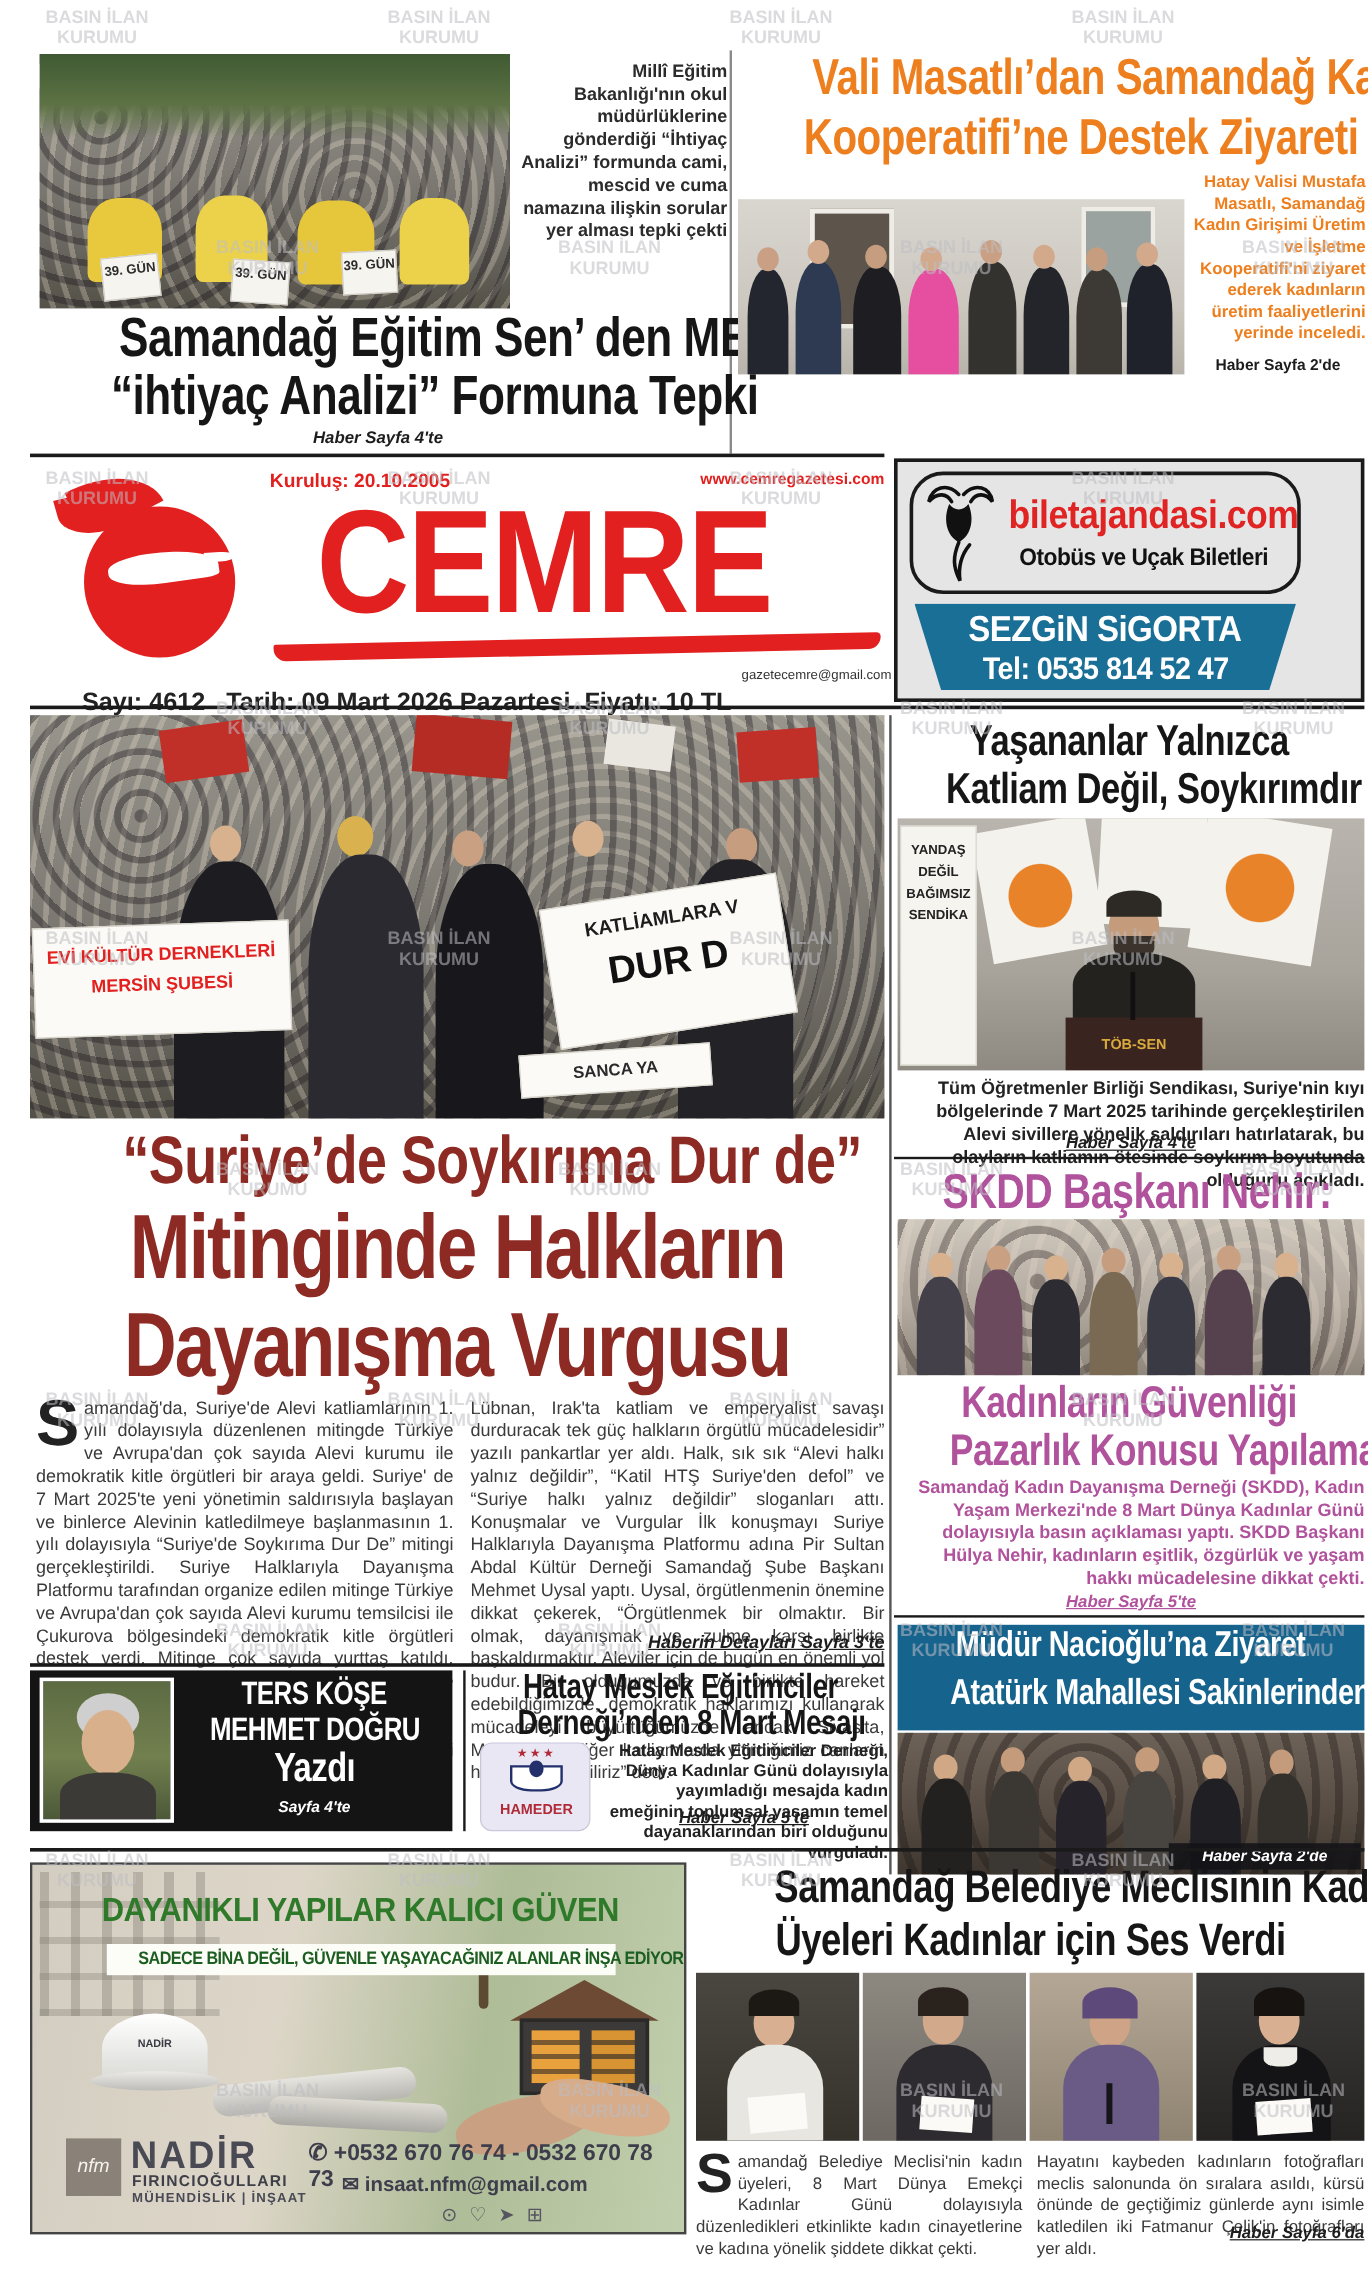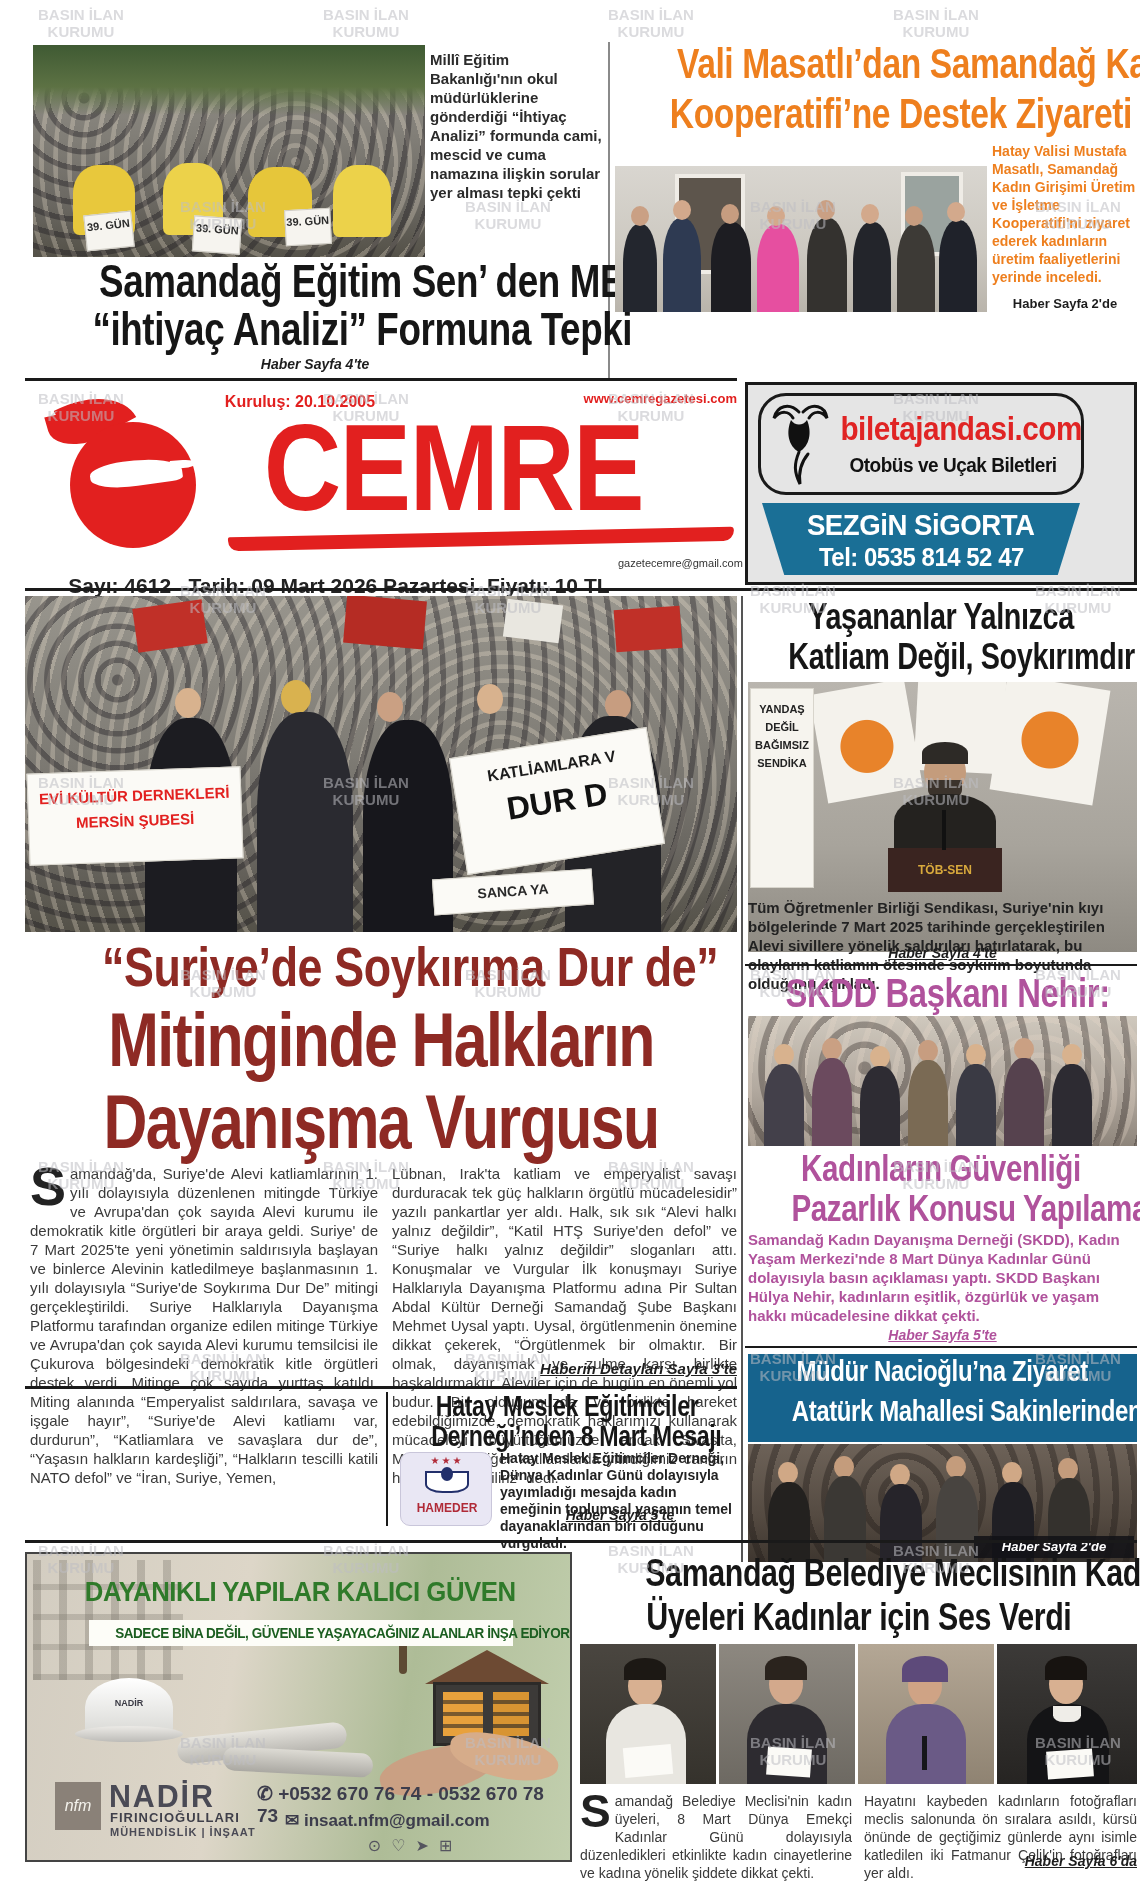--- a/index.html
+++ b/index.html
@@ -12,21 +12,21 @@
   .cond{display:inline-block;transform:scaleX(.8);transform-origin:center top;white-space:nowrap;font-weight:bold;letter-spacing:-.5px}
   .hl{color:#161616}
   .hlwrap{text-align:center}
   .orange{color:#ee7f1e}
   .red{color:#e2201f}
   .dred{color:#8e2a24}
   .mag{color:#b0529c}
   .green{color:#2f7a2a}
   .body-txt{font-size:15px;line-height:19px;color:#3a3a3a;text-align:justify}
   .dropcap{float:left;font-size:54px;line-height:44px;font-weight:bold;color:#222;padding-right:4px}
-  .sum{font-weight:bold;text-align:left}
+  .sum{font-weight:bold;text-align:right}
   .hr{background:#1a1a1a}
   .vline{background:#8a8a8a}
   .wm{position:absolute;z-index:40;pointer-events:none;color:rgba(190,190,195,.55);font-weight:bold;font-size:15px;line-height:17px;text-align:center;white-space:pre-line}
   .ph{overflow:hidden}
   .crowdtex{background:
     repeating-radial-gradient(circle at 13% 25%, rgba(25,22,28,.38) 0 5px, rgba(0,0,0,0) 6px 17px),
     repeating-radial-gradient(circle at 67% 55%, rgba(242,230,210,.28) 0 4px, rgba(0,0,0,0) 5px 14px),
     linear-gradient(180deg,#98958d 0%,#807d76 45%,#6a6761 75%,#545148 100%)}
   .indoor{background:
     repeating-radial-gradient(circle at 30% 40%, rgba(40,32,30,.35) 0 6px, rgba(0,0,0,0) 7px 20px),
@@ -179,21 +179,21 @@
     </div>
   </div>
   <div class="abs vline" style="left:741px;top:596px;width:2px;height:966px;background:#555"></div>
 
   <div class="abs hlwrap" style="left:745px;top:596px;width:392px">
     <span class="cond hl" style="font-size:36px">Yaşananlar Yalnızca</span>
   </div>
   <div class="abs hlwrap" style="left:745px;top:636px;width:392px">
     <span class="cond hl" style="font-size:36px">Katliam Değil, Soykırımdır</span>
   </div>
-  <div class="abs ph" style="left:748px;top:682px;width:389px;height:270px;background:linear-gradient(180deg,#b9b5ae 0%,#a8a49c 60%,#8e8a82 100%)">
+  <div class="abs ph" style="left:748px;top:682px;width:389px;height:210px;background:linear-gradient(180deg,#b9b5ae 0%,#a8a49c 60%,#8e8a82 100%)">
     <div class="abs" style="left:70px;top:4px;width:96px;height:110px;background:radial-gradient(circle at 50% 55%, #e8832a 0 26px, #f4f2ec 27px);transform:rotate(-10deg)"></div>
     <div class="abs" style="left:250px;top:0;width:104px;height:116px;background:radial-gradient(circle at 50% 50%, #e8832a 0 28px, #f4f2ec 29px);transform:rotate(9deg)"></div>
     <div class="abs" style="left:168px;top:-6px;width:88px;height:96px;background:#f4f2ec;transform:rotate(3deg)"></div>
     <div class="abs ctr" style="left:2px;top:6px;width:64px;height:200px;background:#f6f4ee;border:1px solid #d8d5cc;padding-top:10px">
       <span class="b" style="font-size:11px;line-height:15px;color:#222;white-space:pre-line">YANDAŞ
 DEĞİL
 BAĞIMSIZ
 SENDİKA</span>
     </div>
     <div class="head" style="left:176px;top:66px;width:42px;height:48px;background:#c49c7c"></div>
@@ -284,20 +284,39 @@
   </div>
   <div class="abs body-txt" style="left:392px;top:1164px;width:345px;height:218px">
     <span>Lübnan, Irak'ta katliam ve emperyalist savaşı durduracak tek güç halkların örgütlü mücadelesidir” yazılı pankartlar yer aldı. Halk, sık sık “Alevi halkı yalnız değildir”, “Katil HTŞ Suriye'den defol” ve “Suriye halkı yalnız değildir” sloganları attı. Konuşmalar ve Vurgular İlk konuşmayı Suriye Halklarıyla Dayanışma Platformu adına Pir Sultan Abdal Kültür Derneği Samandağ Şube Başkanı Mehmet Uysal yaptı. Uysal, örgütlenmenin önemine dikkat çekerek, “Örgütlenmek bir olmaktır. Bir olmak, dayanışmak ve zulme karşı birlikte başkaldırmaktır. Aleviler için de bugün en önemli yol budur. Bir olduğumuzda ve birlikte hareket edebildiğimizde, demokratik haklarımızı kullanarak mücadeleyi büyüttüğümüzde ancak Sivas'ta, Maraş'ta ve diğer katliamlarda yitirdiğimiz canların hesabını sorabiliriz” dedi.</span>
   </div>
   <div class="abs" style="left:460px;top:1360px;width:277px;text-align:right">
     <span class="pageref" style="font-size:15px">Haberin Detayları Sayfa 3'te</span>
   </div>
 
   <div class="abs hr" style="left:25px;top:1386px;width:712px;height:3px"></div>
 
+  <div class="abs" style="left:25px;top:1392px;width:352px;height:134px;background:#141414">
+    <div class="abs ph" style="left:8px;top:6px;width:112px;height:121px;border:3px solid #fff;background:linear-gradient(180deg,#5d6b43 0%,#72804f 55%,#4c5838 100%)">
+      <div class="head" style="left:28px;top:10px;width:52px;height:40px;background:#cfcfcf"></div>
+      <div class="head" style="left:32px;top:24px;width:44px;height:54px;background:#d9b08c"></div>
+      <div class="fig" style="left:14px;top:76px;width:80px;height:40px;background:#3c3a36"></div>
+    </div>
+    <div class="abs hlwrap" style="left:126px;top:4px;width:222px">
+      <span class="cond" style="font-size:27px;color:#fff">TERS KÖŞE</span>
+    </div>
+    <div class="abs hlwrap" style="left:126px;top:34px;width:222px">
+      <span class="cond" style="font-size:27px;color:#fff">MEHMET DOĞRU</span>
+    </div>
+    <div class="abs hlwrap" style="left:126px;top:62px;width:222px">
+      <span class="cond" style="font-size:34px;color:#fff">Yazdı</span>
+    </div>
+    <div class="abs ctr b i" style="left:126px;top:106px;width:222px;font-size:13px;color:#fff">
+      <span>Sayfa 4'te</span>
+    </div>
+  </div>
   <div class="abs hr" style="left:386px;top:1392px;width:2px;height:134px"></div>
 
   <div class="abs hlwrap" style="left:395px;top:1390px;width:345px">
     <span class="cond hl" style="font-size:29px">Hatay Meslek Eğitimciler</span>
   </div>
   <div class="abs hlwrap" style="left:395px;top:1420px;width:345px">
     <span class="cond hl" style="font-size:29px">Derneği’nden 8 Mart Mesajı</span>
   </div>
   <div class="abs" style="left:400px;top:1452px;width:92px;height:74px;background:#e9e7f4;border:1px solid #c9c6da;border-radius:10px">
     <div class="abs ctr" style="left:0;top:2px;width:92px;color:#b02a37;font-size:10px;letter-spacing:2px">★★★</div>

